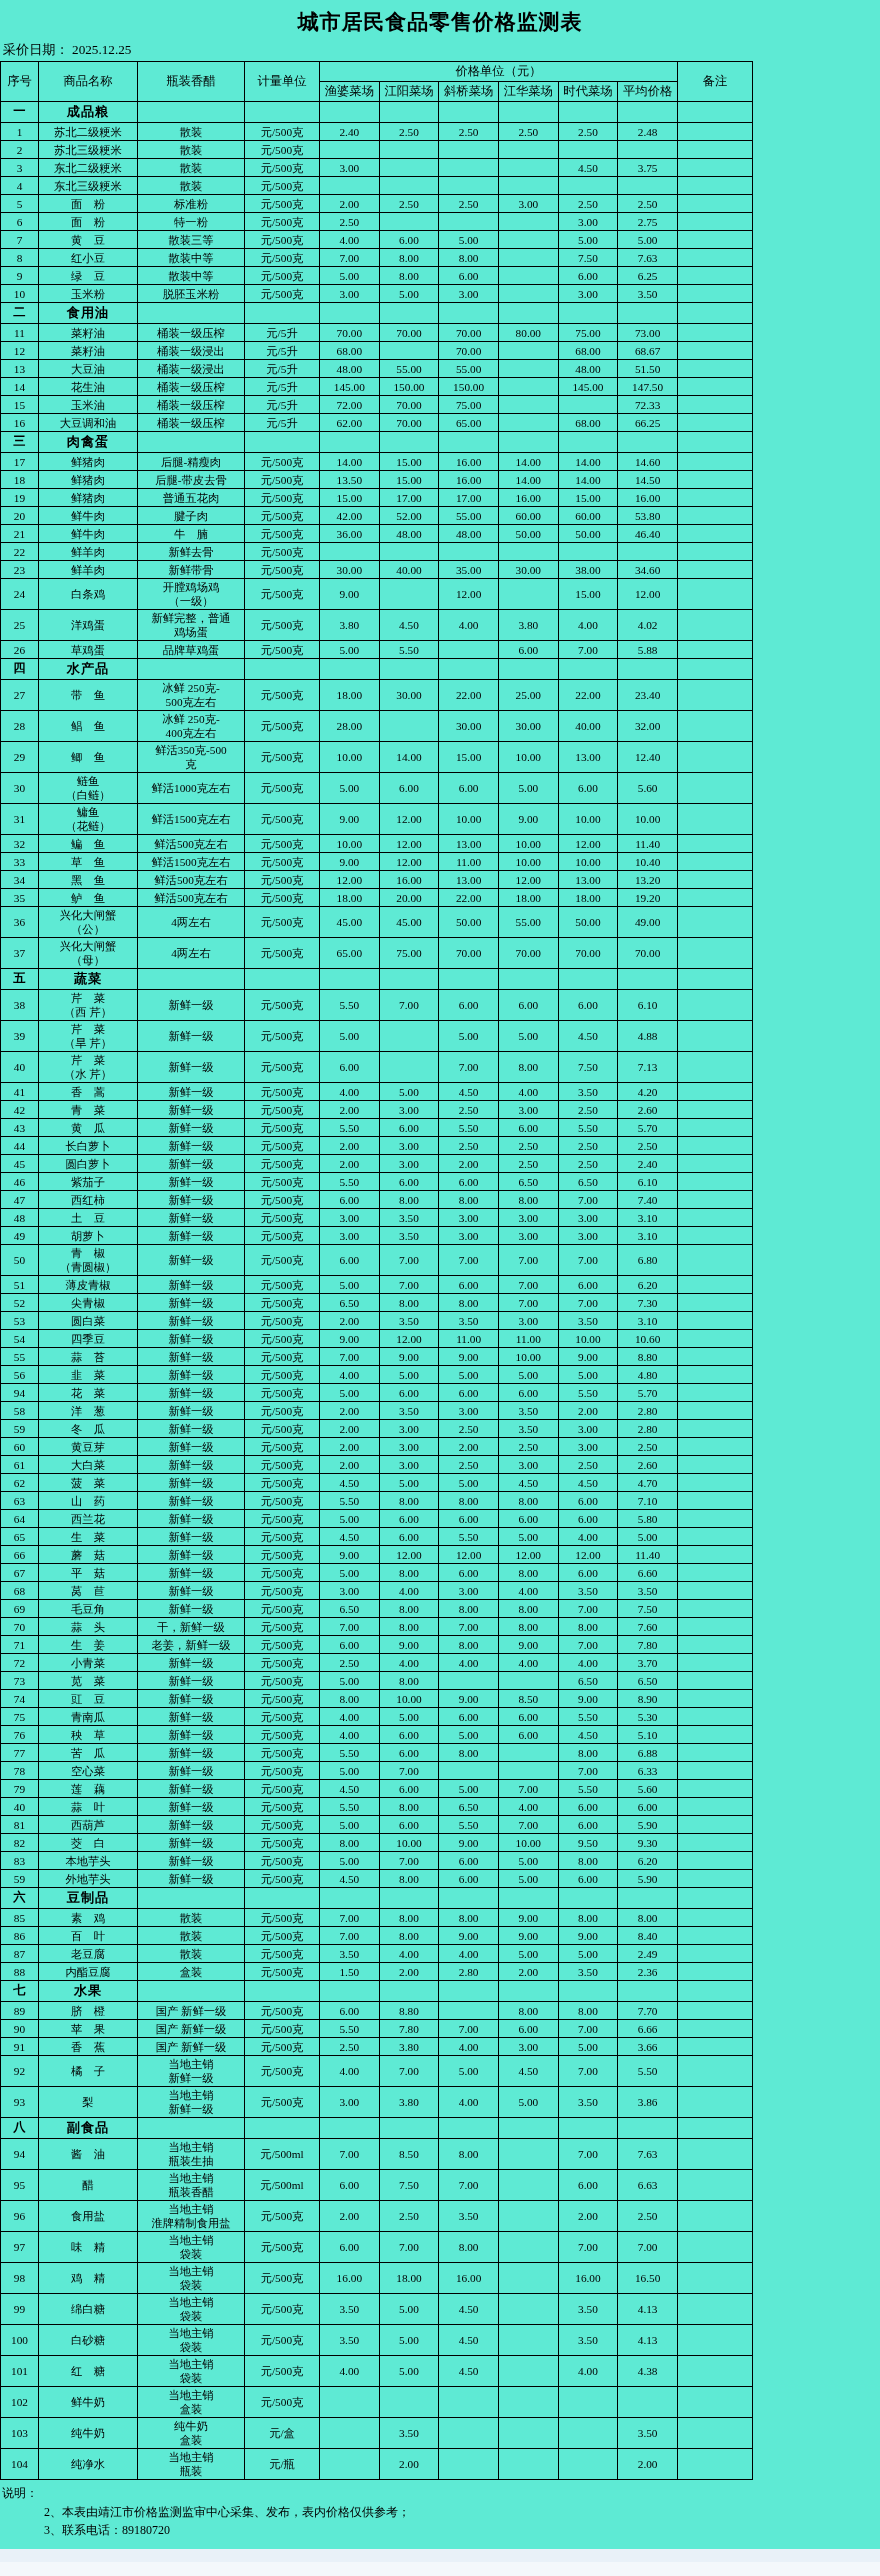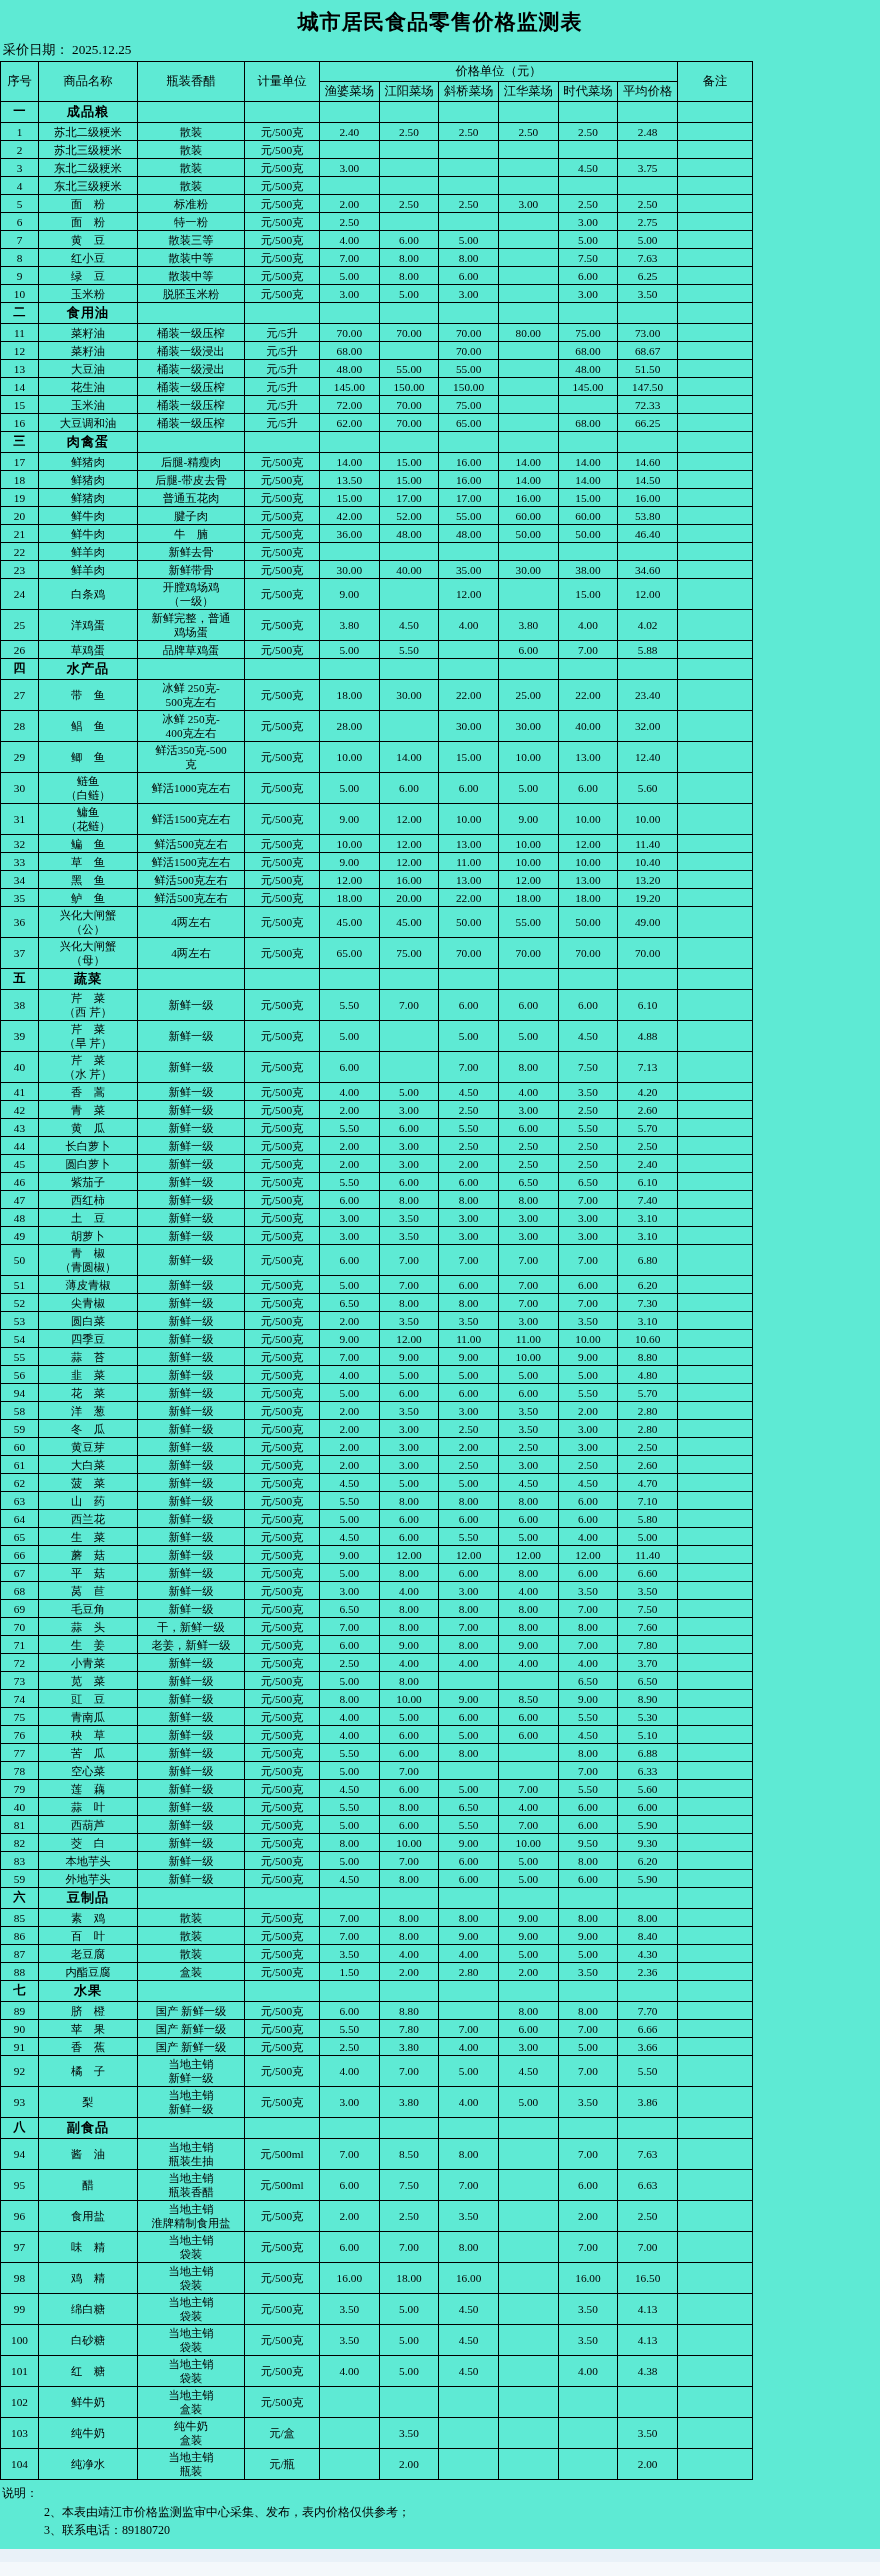--- a/index.html
+++ b/index.html
@@ -1283,21 +1283,21 @@
         <tr class="">
           <td class="col-no">87</td>
           <td class="col-name">老豆腐</td>
           <td class="col-spec">散装</td>
           <td class="col-unit">元/500克</td>
           <td class="col-p">3.50</td>
           <td class="col-p">4.00</td>
           <td class="col-p">4.00</td>
           <td class="col-p">5.00</td>
           <td class="col-p">5.00</td>
-          <td class="col-avg">4.30</td>
+          <td class="col-avg">2.49</td>
           <td class="col-note"></td>
         </tr>
         <tr class="">
           <td class="col-no">88</td>
           <td class="col-name">内酯豆腐</td>
           <td class="col-spec">盒装</td>
           <td class="col-unit">元/500克</td>
           <td class="col-p">1.50</td>
           <td class="col-p">2.00</td>
           <td class="col-p">2.80</td>

